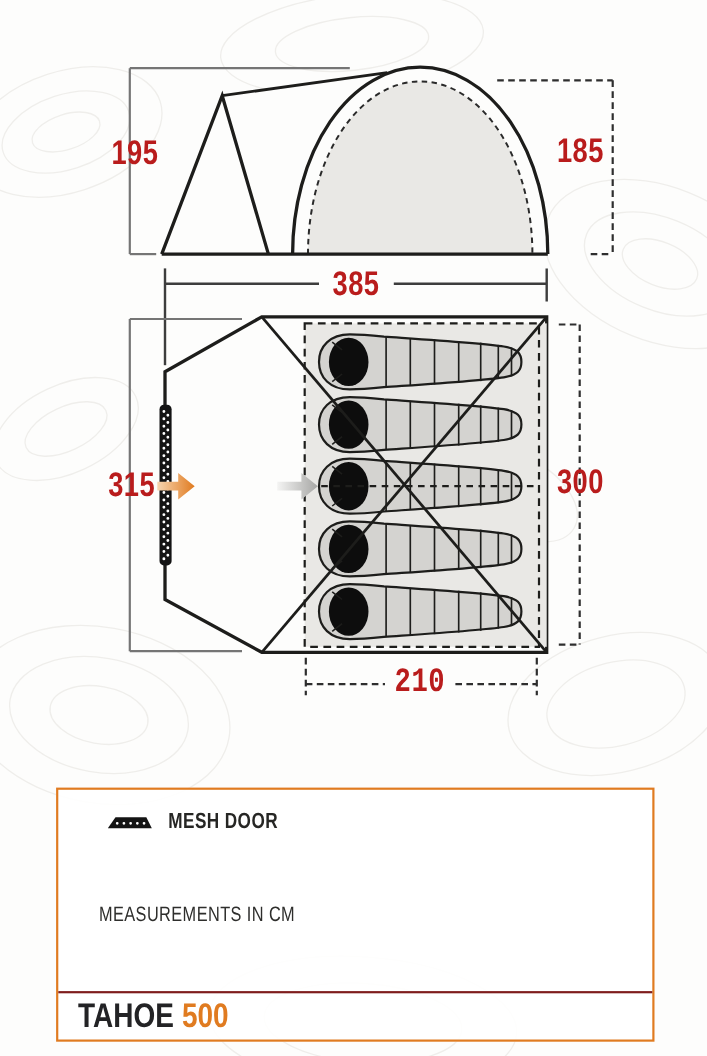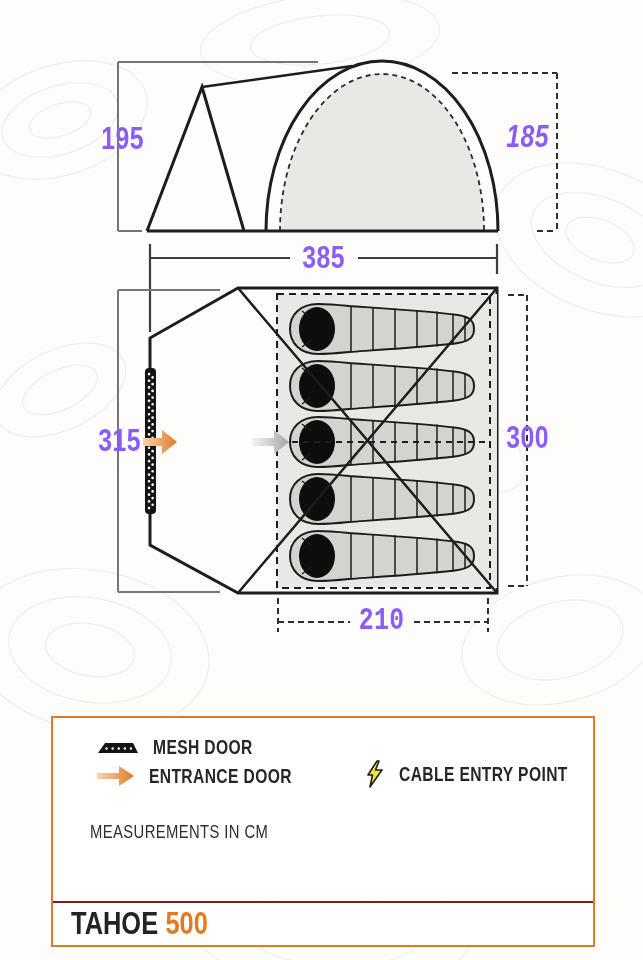--- a/index.html
+++ b/index.html
@@ -6,21 +6,21 @@
   .stage{
     position:relative;width:643px;height:960px;margin:0 auto;
     background:#fdfdfc;overflow:hidden;
     font-family:"Liberation Sans",sans-serif;
   }
   .stage svg{display:block;}
   .layer{position:absolute;left:0;top:0;}
   
   .dim{
     position:absolute;width:70px;text-align:center;
-    font-size:31px;font-weight:700;line-height:32px;color:#8b5cf6;
+    font-size:31px;font-weight:700;line-height:32px;color:#b91c1c;
   }
   .dim span{display:inline-block;transform:scaleX(0.8);transform-origin:center;letter-spacing:0.5px;}
   
   .legend-box{
     position:absolute;left:51px;top:716px;width:544px;height:231px;
     border:2px solid #E07B20;background:rgba(255,255,255,0.9);box-sizing:border-box;
   }
   .legend-area{position:absolute;left:0;top:0;width:100%;height:141px;}
   .legend-row{position:absolute;height:24px;display:flex;align-items:center;}
   .legend-icon{flex:0 0 auto;margin-right:14px;display:flex;align-items:center;}
@@ -157,66 +157,44 @@
     </g>
     <g stroke="#2e2e2e" stroke-width="2" stroke-dasharray="6 4">
       <line x1="278" y1="598" x2="278" y2="632"></line>
       <line x1="488" y1="598" x2="488" y2="632"></line>
       <line x1="278" y1="622" x2="350" y2="622"></line>
       <line x1="414" y1="622" x2="488" y2="622"></line>
     </g>
   </svg>
 
   <div class="dim" style="left:88px;top:123px;"><span>195</span></div>
-  <div class="dim" style="left:493px;top:121px;font-style:italic;"><span>185</span></div>
+  <div class="dim" style="left:493px;top:121px;"><span>185</span></div>
   <div class="dim" style="left:289px;top:242px;"><span>385</span></div>
   <div class="dim" style="left:85px;top:425px;"><span>315</span></div>
   <div class="dim" style="left:493px;top:422px;"><span>300</span></div>
   <div class="dim" style="left:347px;top:605px;font-family:Liberation Mono, monospace;"><span>210</span></div>
 
   <div class="legend-box">
     <div class="legend-area">
 
       <div class="legend-row" style="left:44px;top:17px;">
         <span class="legend-icon">
           <svg width="42" height="15" viewBox="0 0 42 15">
             <polygon points="1,13 8,3 36,3 41,13" fill="#141414"></polygon>
             <line x1="9.5" y1="8.5" x2="34.5" y2="8.5" stroke="#fff" stroke-width="2.4" stroke-dasharray="0.1 6" stroke-linecap="round"></line>
           </svg>
         </span>
         <span class="legend-label">MESH DOOR</span>
       </div>
 
-      <div class="legend-row" style="left:44px;top:46px;">
-        <span class="legend-icon">
-          <svg width="38" height="22" viewBox="0 0 38 22">
-            <defs>
-              <linearGradient id="gOr2" x1="0" y1="0" x2="1" y2="0">
-                <stop offset="0" stop-color="#f7d5b0"></stop>
-                  <stop offset="1" stop-color="#e07b20"></stop>
-              </linearGradient>
-            </defs>
-            <polygon points="0,8 22,8 22,1 37,11 22,21 22,14 0,14" fill="url(#gOr2)"></polygon>
-          </svg>
-        </span>
-        <span class="legend-label">ENTRANCE DOOR</span>
-      </div>
 
 
       <div class="legend-note">MEASUREMENTS IN CM</div>
 
 
-      <div class="legend-row" style="left:311px;top:44px;">
-        <span class="legend-icon">
-          <svg width="21" height="29" viewBox="0 0 21 29">
-            <path d="M13,1 L4,15 L8.5,15 L6,27 L18,10 L11.5,10 L15,1 Z" fill="#F0E63B" stroke="#1d1d1b" stroke-width="1.6" stroke-linejoin="round"></path>
-          </svg>
-        </span>
-        <span class="legend-label">CABLE ENTRY POINT</span>
-      </div>
     </div>
 
     <div class="footer-bar">
       <div class="model-title">
         <span class="name">TAHOE</span><span class="num">500</span>
       </div>
     </div>
   </div>
 
 </div>

